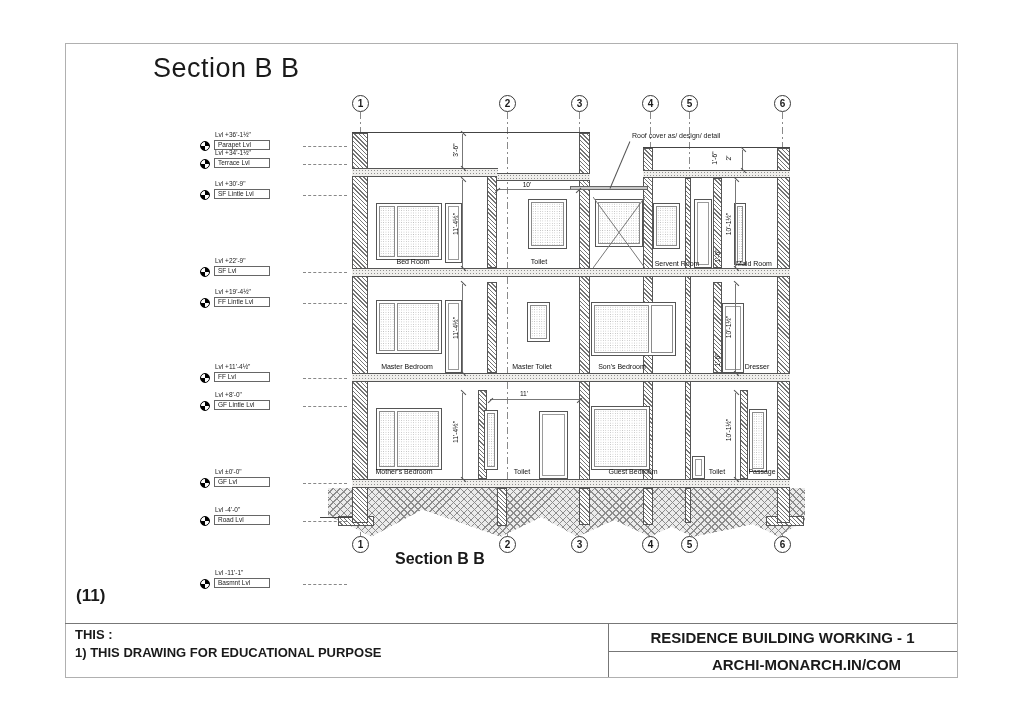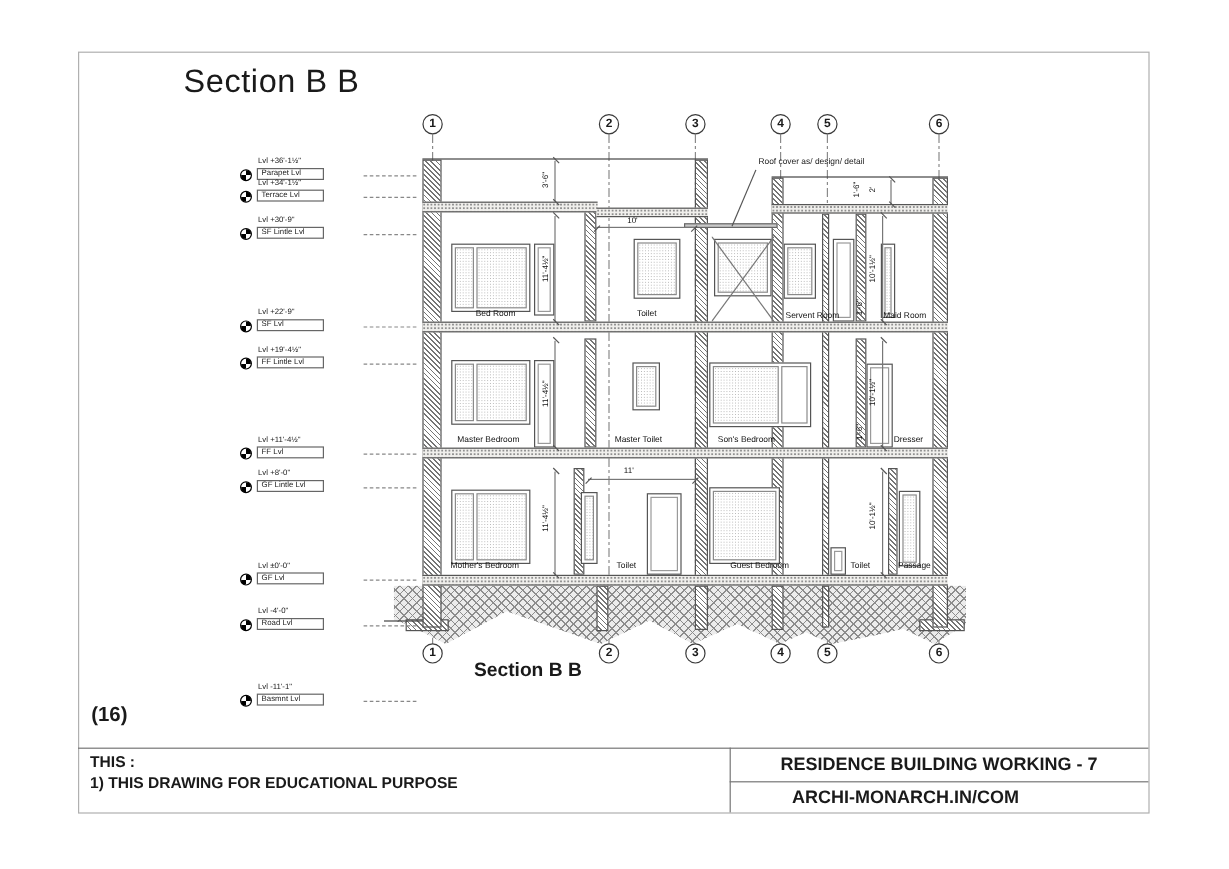--- a/index.html
+++ b/index.html
@@ -266,23 +266,23 @@
   <div class="abs lbl" style="left:762px;top:468px;">Passage</div>
 
   <div class="abs gb" style="left:352px;top:536px;">1</div>
   <div class="abs gb" style="left:499px;top:536px;">2</div>
   <div class="abs gb" style="left:571px;top:536px;">3</div>
   <div class="abs gb" style="left:642px;top:536px;">4</div>
   <div class="abs gb" style="left:681px;top:536px;">5</div>
   <div class="abs gb" style="left:774px;top:536px;">6</div>
 
   <div class="abs caption" style="left:395px;top:550px;">Section B B</div>
-  <div class="abs sheetno" style="left:76px;top:586px;">(16)</div>
+  <div class="abs sheetno" style="left:76px;top:586px;">(11)</div>
 
   <div class="abs tb-line" style="left:65px;top:623px;width:892px;"></div>
   <div class="abs tb-vline" style="left:608px;top:623px;height:54px;"></div>
   <div class="abs tb-line" style="left:608px;top:651px;width:349px;"></div>
   <div class="abs tb-note" style="left:75px;top:627px;">THIS :</div>
   <div class="abs tb-note" style="left:75px;top:645px;">1) THIS DRAWING FOR EDUCATIONAL PURPOSE</div>
-  <div class="abs tb-cell" style="left:608px;top:623px;width:349px;height:28px;">RESIDENCE BUILDING WORKING - 7</div>
-  <div class="abs tb-cell" style="left:580px;top:651px;width:349px;height:26px;">ARCHI-MONARCH.IN/COM</div>
+  <div class="abs tb-cell" style="left:608px;top:623px;width:349px;height:28px;">RESIDENCE BUILDING WORKING - 1</div>
+  <div class="abs tb-cell" style="left:632px;top:651px;width:349px;height:26px;">ARCHI-MONARCH.IN/COM</div>
 
 </div>
 
 </body></html>

